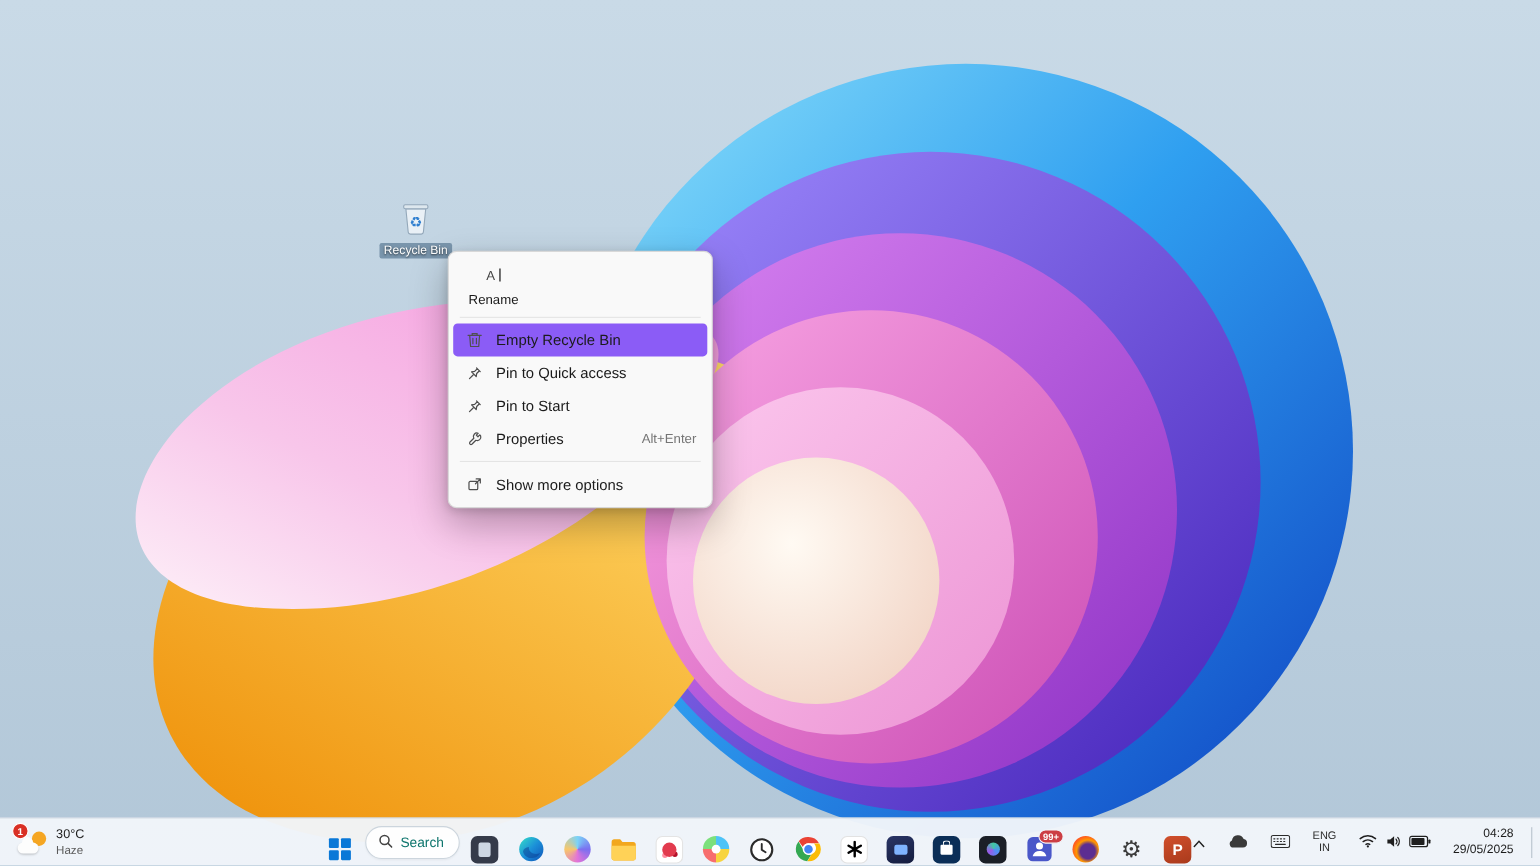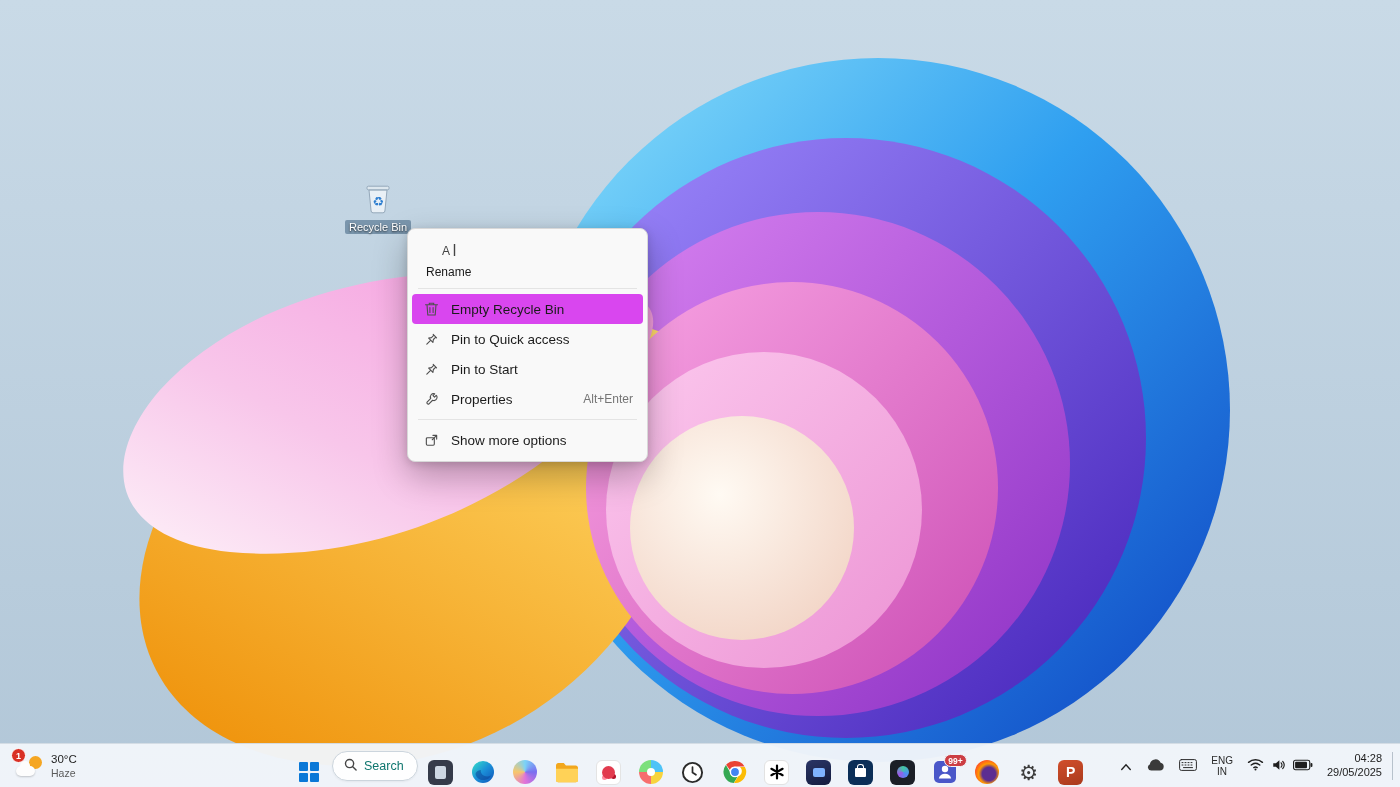--- a/index.html
+++ b/index.html
@@ -11,21 +11,21 @@
   .desktop-icon{position:absolute;left:348px;top:180px;width:60px;display:flex;flex-direction:column;align-items:center;cursor:default;}
   .di-label{margin-top:0;font-size:11px;color:#fff;text-shadow:0 1px 2px rgba(0,0,0,.75);background:rgba(62,96,128,.55);padding:1px 4px;border-radius:2px;white-space:nowrap;}
 
   
   .context-menu{position:absolute;left:407px;top:228px;width:241px;background:#f9f9f9;border:1px solid #d8d8d8;border-radius:8px;box-shadow:0 14px 34px rgba(0,0,0,.28),0 2px 8px rgba(0,0,0,.14);padding:5px 4px 6px;z-index:5;}
   .cm-header{display:flex;padding:2px 4px 0;}
   .cm-header-btn{display:flex;flex-direction:column;align-items:center;gap:3px;background:none;border:none;border-radius:4px;padding:5px 10px 4px;cursor:pointer;}
   .cm-hlabel{font-size:12px;color:#1a1a1a;}
   .cm-sep{height:1px;background:#e4e4e4;margin:5px 6px;}
   .cm-item{display:flex;align-items:center;height:30px;padding:0 10px;border-radius:4px;cursor:pointer;}
-  .cm-item.highlighted{background:#d946ef;}
+  .cm-item.highlighted{background:#8b5cf6;}
   .cm-ic{width:18px;height:16px;display:flex;align-items:center;justify-content:center;margin-right:11px;flex:none;}
   .cm-label{font-size:13.5px;color:#1b1b1b;flex:1;white-space:nowrap;}
   .cm-shortcut{font-size:12px;color:#757575;margin-left:12px;white-space:nowrap;}
 
   
   .taskbar{position:absolute;left:0;right:0;bottom:0;height:44px;background:rgba(241,245,250,.97);border-top:1px solid rgba(130,150,170,.25);z-index:10;}
   .tb-weather{position:absolute;left:8px;top:0;height:44px;display:flex;align-items:center;gap:7px;padding:0 8px;border-radius:4px;cursor:pointer;}
   .weather-art{position:relative;width:28px;height:26px;}
   .sun{position:absolute;right:2px;top:3px;width:13px;height:13px;border-radius:50%;background:#f5a623;}
   .cloudlet{position:absolute;left:0;bottom:3px;width:19px;height:10px;border-radius:6px;background:#fdfdfd;box-shadow:0 1px 2px rgba(0,0,0,.2);}
@@ -57,21 +57,21 @@
   .ic-store{background:#0b2e57;}
   .ic-store i{width:11px;height:9px;background:#fff;border-radius:1px;position:relative;}
   .ic-store i:before{content:"";position:absolute;left:2px;top:-4px;width:5px;height:4px;border:1.5px solid #fff;border-bottom:none;border-radius:3px 3px 0 0;}
   .ic-dev{background:#1b1f27;}
   .ic-dev i{width:12px;height:12px;border-radius:50%;background:conic-gradient(#41c9a2,#4e8ef7,#9b59e8,#41c9a2);}
   .ic-firefox{width:24px;height:24px;border-radius:50%;background:radial-gradient(circle at 58% 58%,#5c2d91 0 34%,#ff9800 52%,#ff5722 72%,#ffd54d 100%);}
   .ic-settings{font-size:21px;color:#3c3c3c;line-height:1;}
   .ic-ppt{background:linear-gradient(160deg,#d14f2c,#a93a1c);color:#fff;font-size:14px;font-weight:bold;}
   .badge{position:absolute;top:1px;right:-3px;min-width:18px;height:13px;border-radius:7px;background:#cc3e44;color:#fff;font-size:8.5px;font-weight:bold;display:flex;align-items:center;justify-content:center;padding:0 3px;border:1.5px solid #f1f5fa;}
 
-  .tb-tray{position:absolute;right:4px;top:0;height:44px;display:flex;align-items:center;gap:2px;}
+  .tb-tray{position:absolute;right:4px;top:0;height:44px;display:flex;align-items:center;gap:8px;}
   .tray-btn{height:36px;border:none;background:none;border-radius:5px;display:flex;align-items:center;justify-content:center;gap:7px;padding:0 6px;cursor:pointer;}
   .lang{display:flex;flex-direction:column;align-items:center;line-height:1.15;}
   .lang span{font-size:10px;color:#2a2a2a;}
   .clockblk{display:flex;flex-direction:column;align-items:flex-end;line-height:1.25;}
   .clockblk span{font-size:11px;color:#1c1c1c;}
   .show-desktop{width:4px;height:28px;border-left:1px solid #b7c2cc;margin-left:2px;cursor:pointer;}
 </style>
 </head>
 <body>
 

